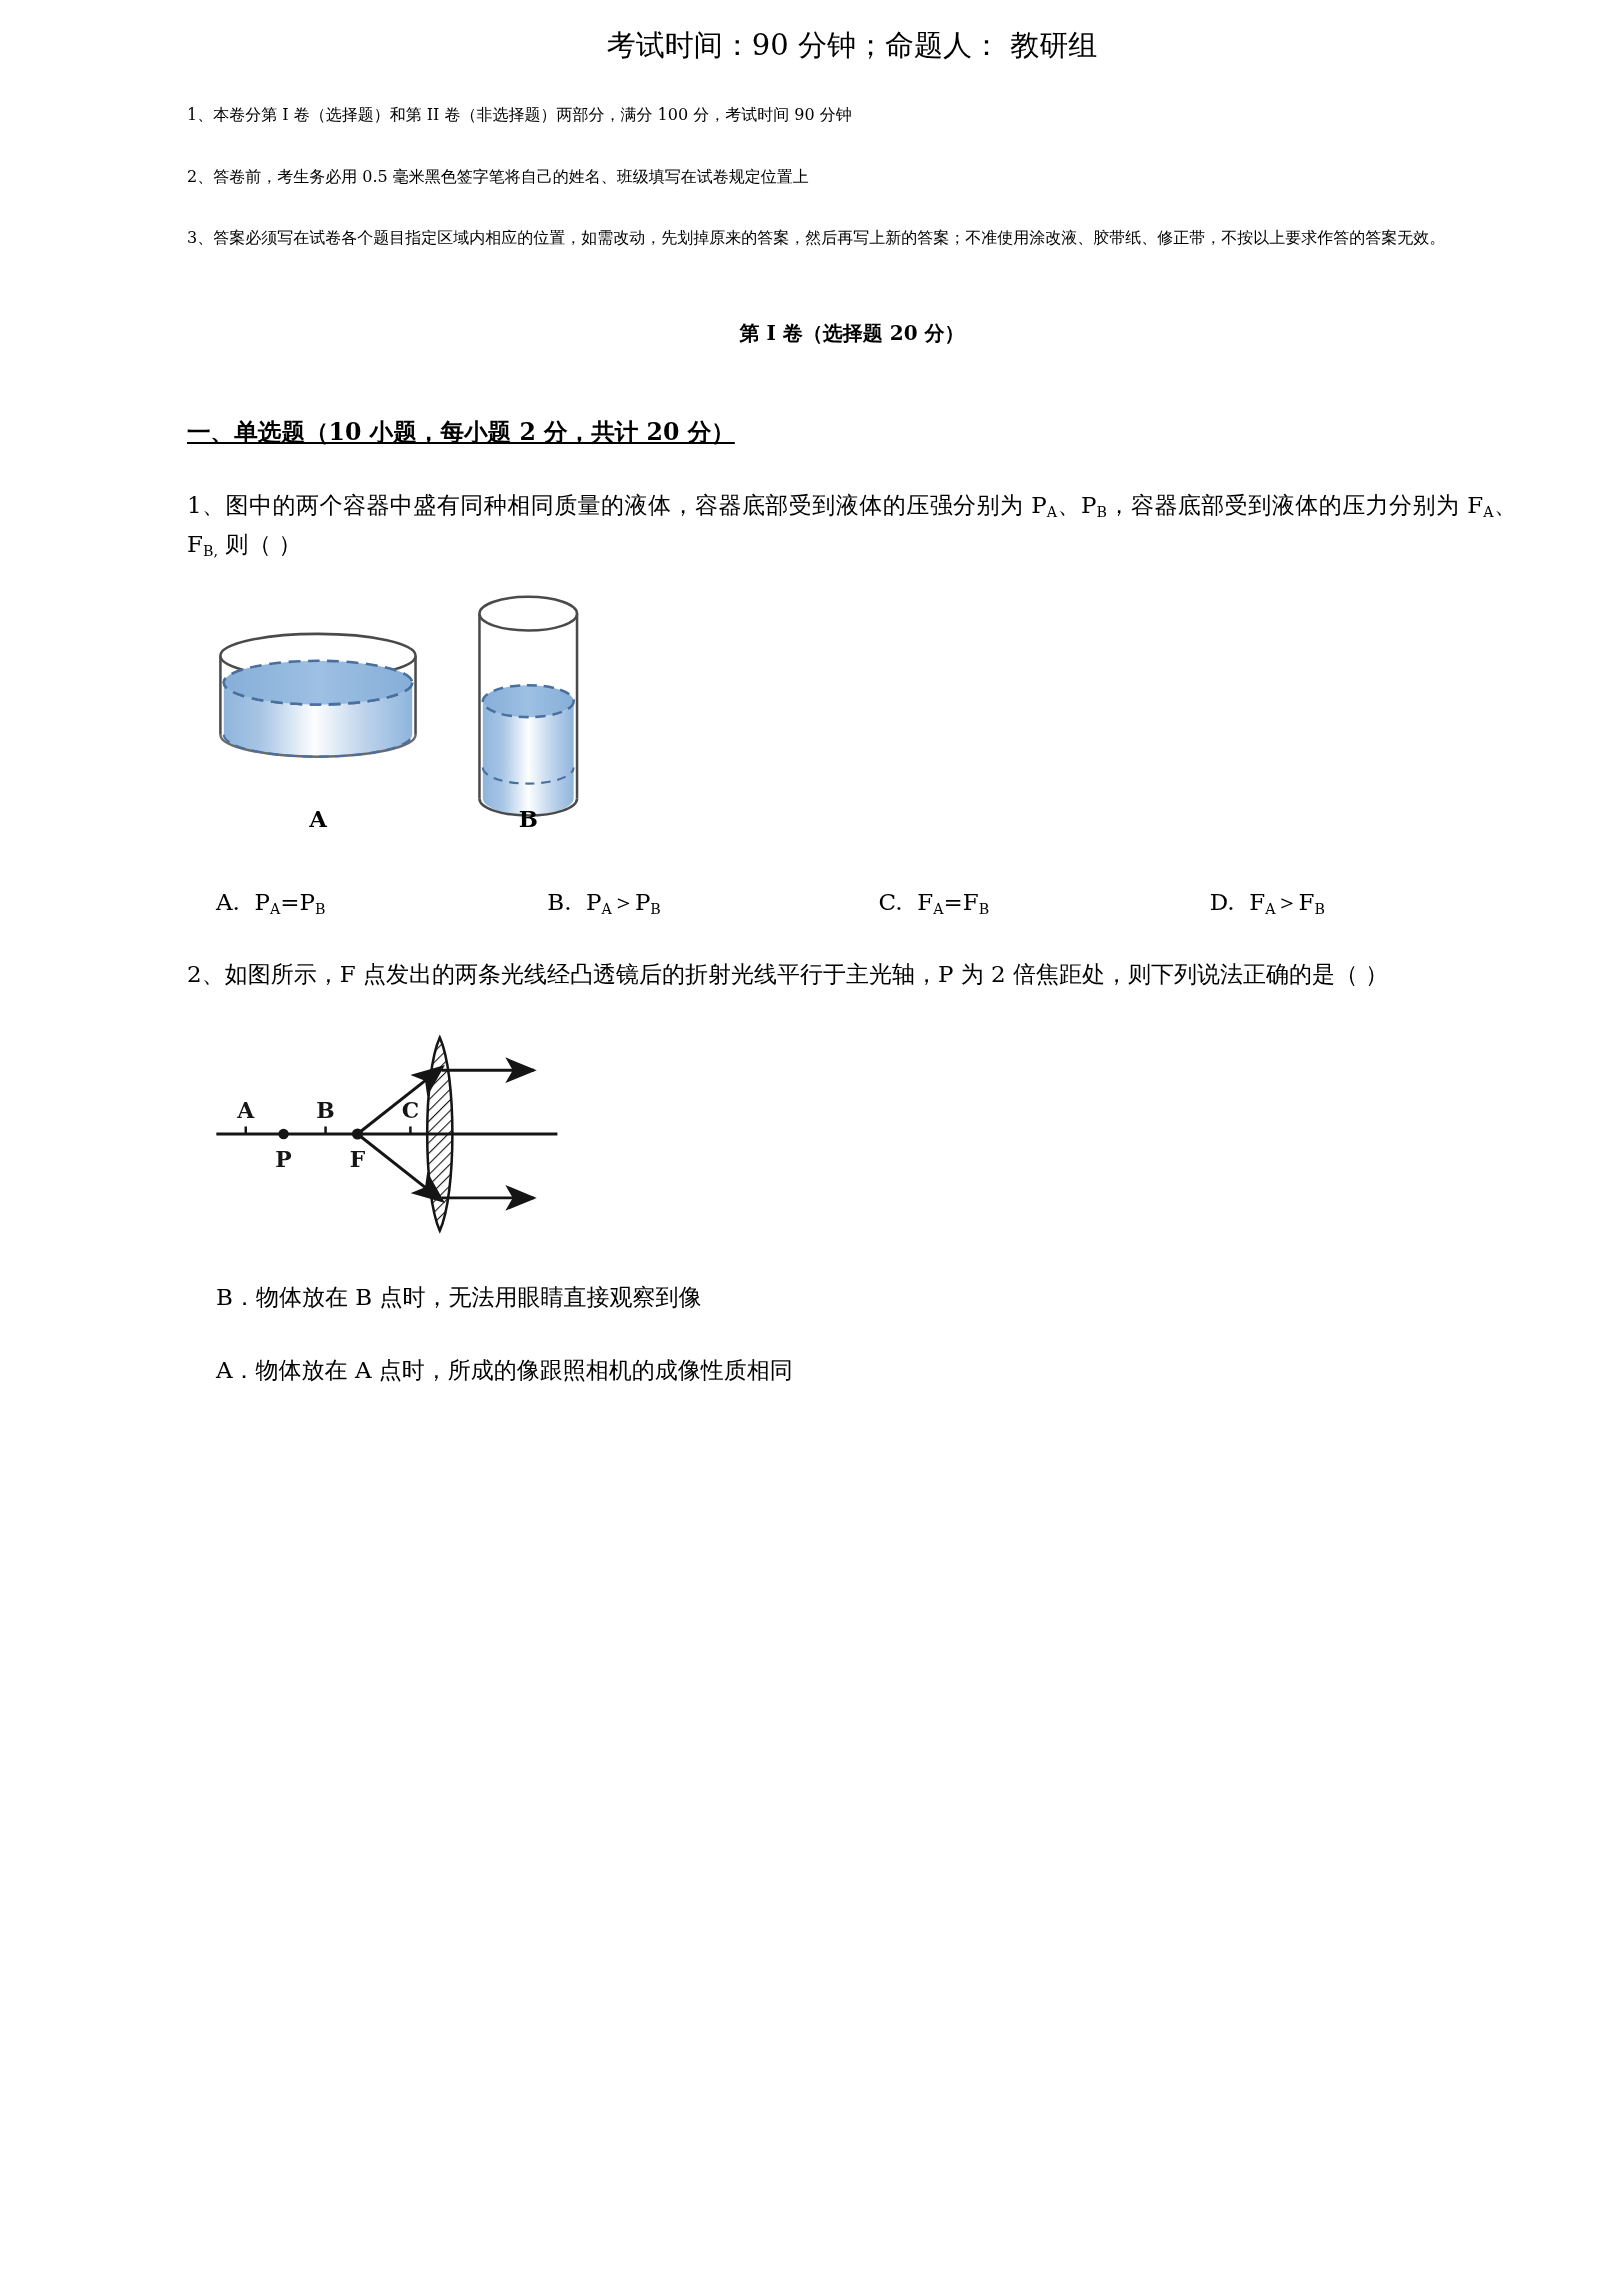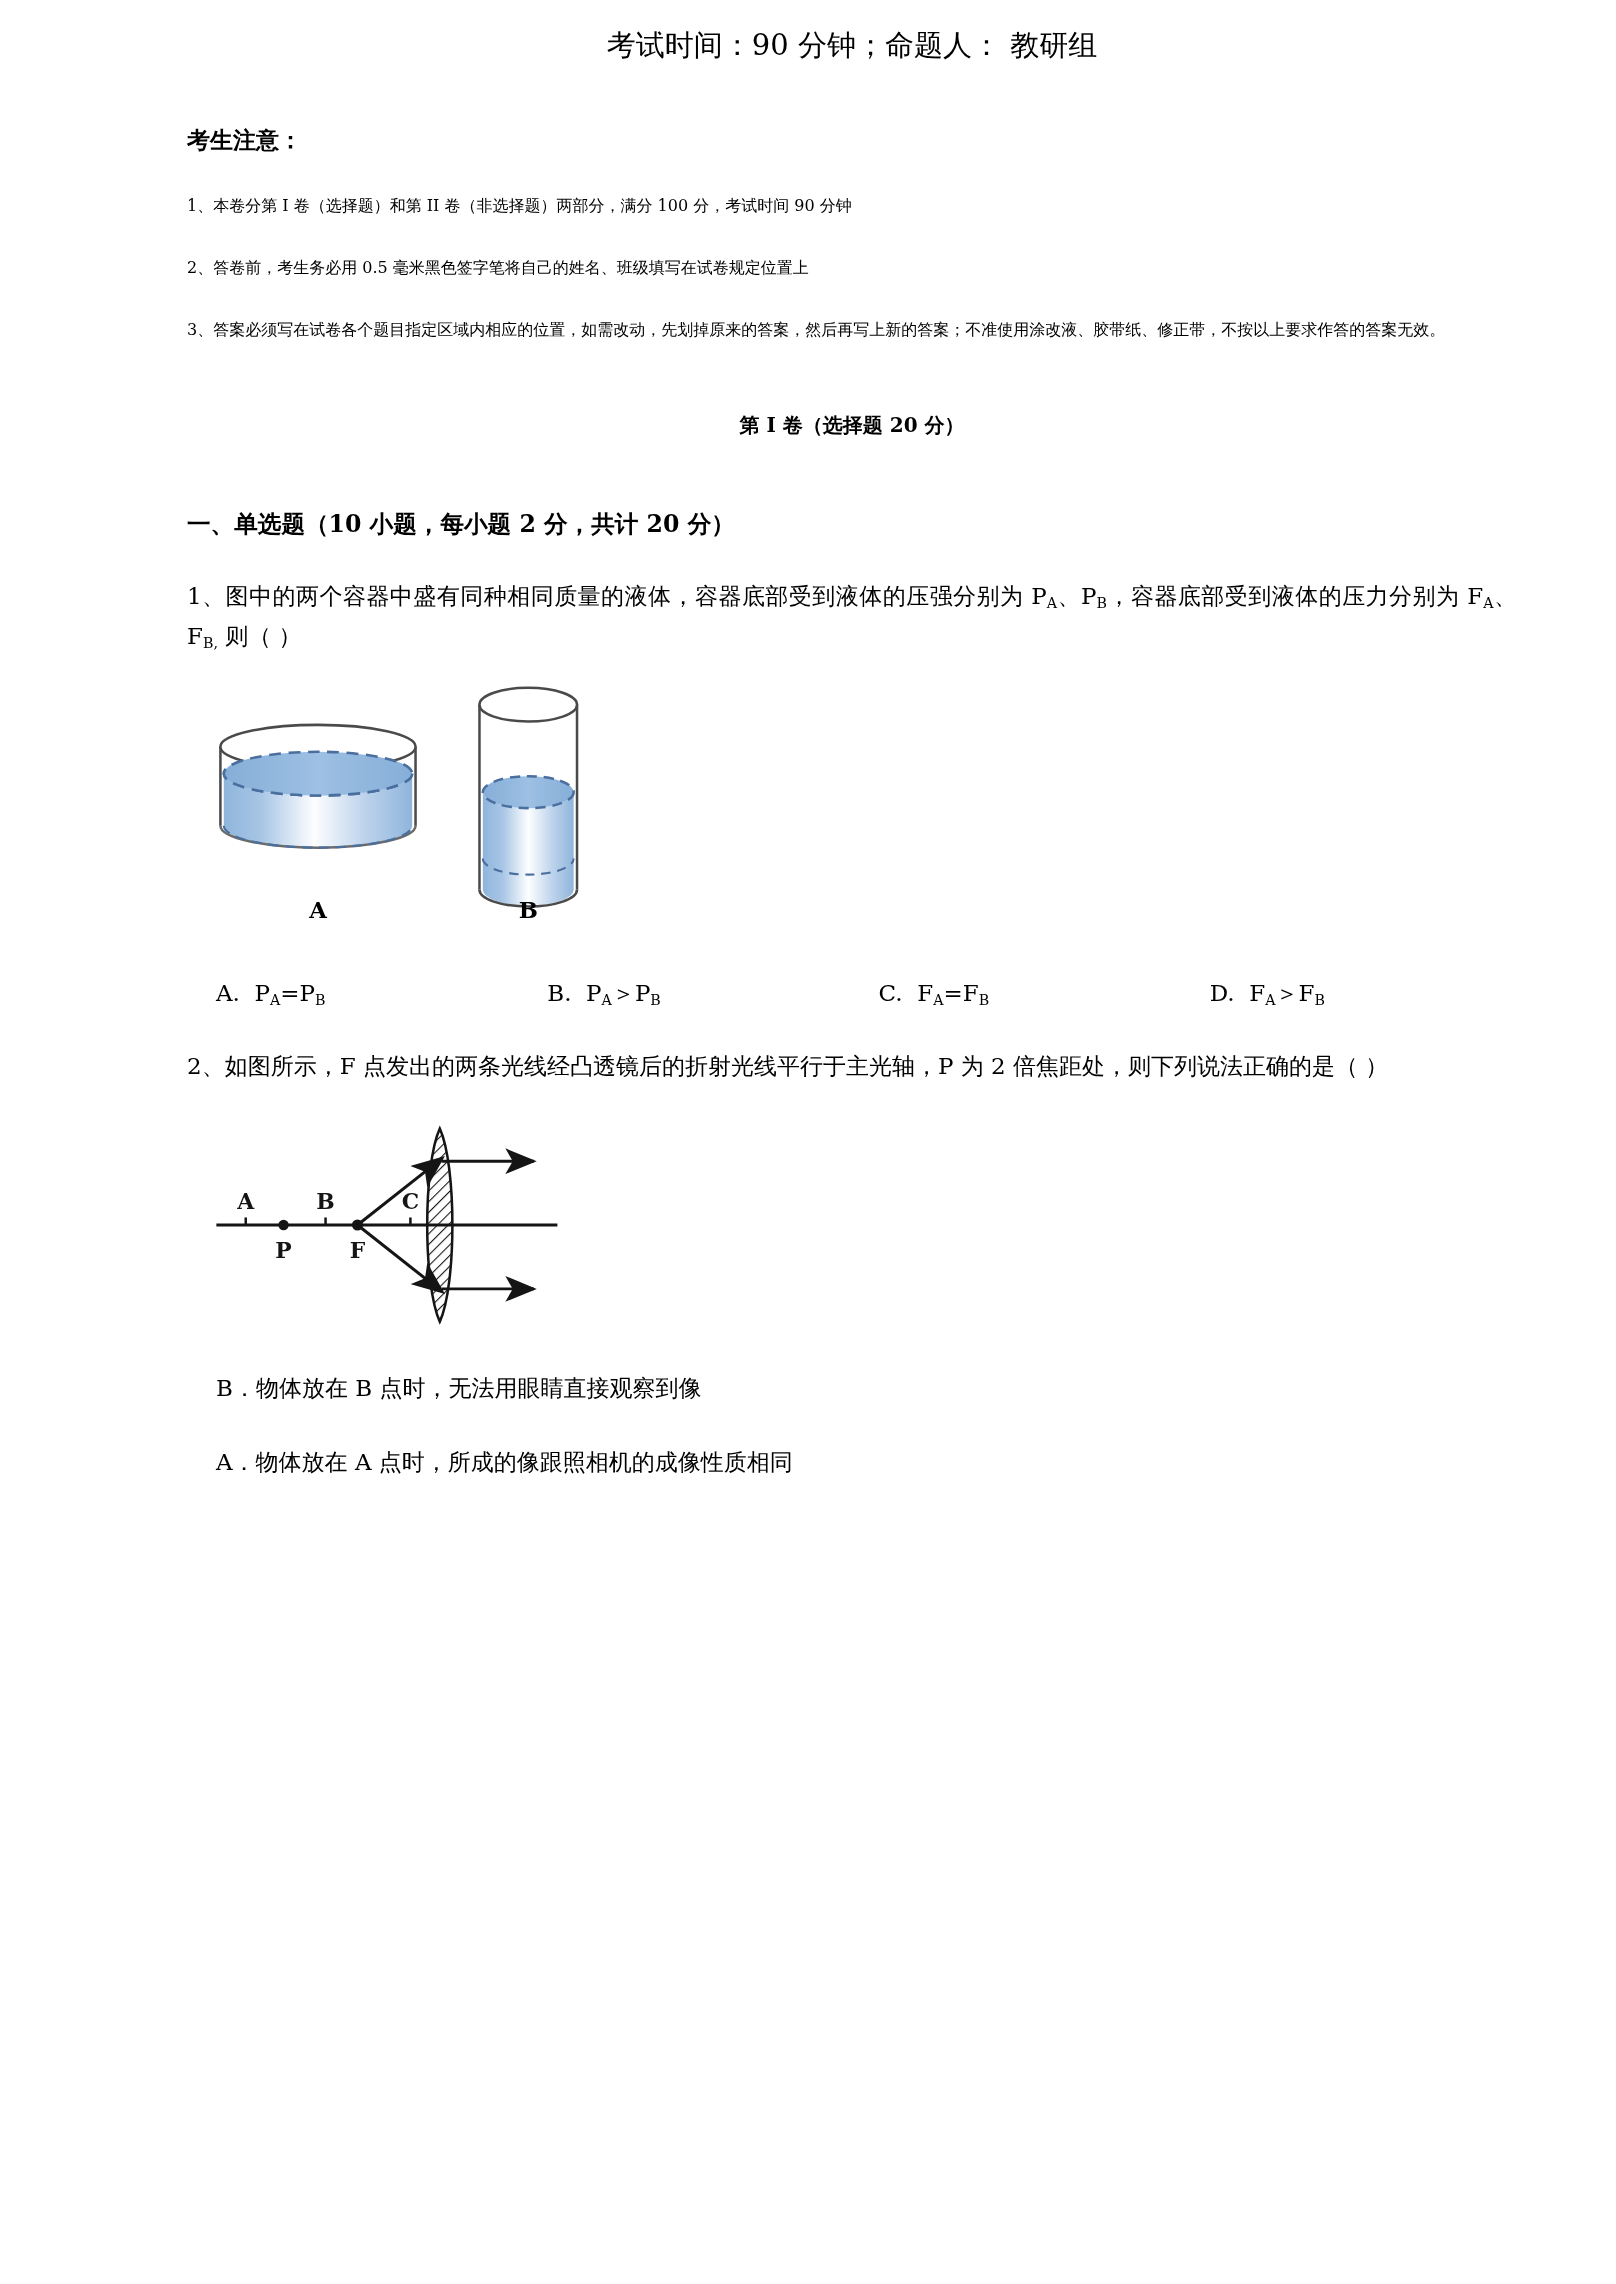--- a/index.html
+++ b/index.html
@@ -77,20 +77,21 @@
     font-size: 20px;
     font-weight: 700;
     line-height: 1.4;
   }
   .subsection-heading {
     margin: 0;
     padding-top: 52px;
     font-size: 23.6px;
     font-weight: 700;
     line-height: 1.5;
+    text-decoration: underline;
   }
 
   
   .question {
     margin: 0;
     padding-top: 35px;
     font-size: 23px;
     font-weight: 400;
     line-height: 1.72;
     text-align: justify;
@@ -149,21 +150,20 @@
   }
 </style>
 </head>
 <body>
 
 <div class="page">
   <div class="content">
 
     <p class="doc-subtitle">考试时间：90 分钟；命题人： 教研组</p>
 
-    <p class="notice-heading">考生注意：</p>
     <p class="notice-item">1、本卷分第 I 卷（选择题）和第 II 卷（非选择题）两部分，满分 100 分，考试时间 90 分钟</p>
     <p class="notice-item">2、答卷前，考生务必用 0.5 毫米黑色签字笔将自己的姓名、班级填写在试卷规定位置上</p>
     <p class="notice-item">3、答案必须写在试卷各个题目指定区域内相应的位置，如需改动，先划掉原来的答案，然后再写上新的答案；不准使用涂改液、胶带纸、修正带，不按以上要求作答的答案无效。</p>
 
     <h2 class="section-heading">第 I 卷（选择题  20 分）</h2>
     <h3 class="subsection-heading">一、单选题（10 小题，每小题 2 分，共计 20 分）</h3>
 
     <p class="question"><span>1、</span><span>图中的两个容器中盛有同种相同质量的液体，容器底部受到液体的压强分别为 P</span><sub>A</sub><span>、P</span><sub>B</sub><span>，容器底部受到液体的压力分别为 F</span><sub>A</sub><span>、F</span><sub>B,</sub><span> 则（      ）</span></p>
 
     <div class="figure-containers">

